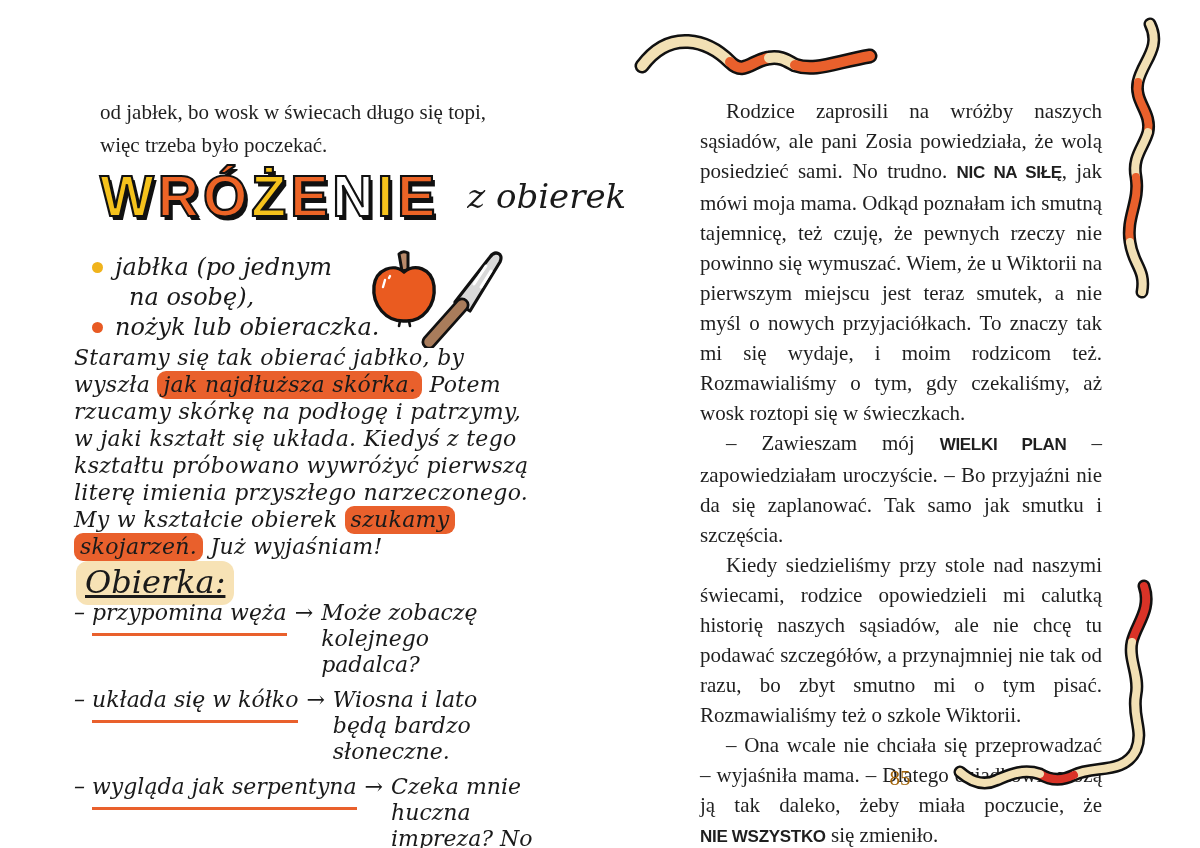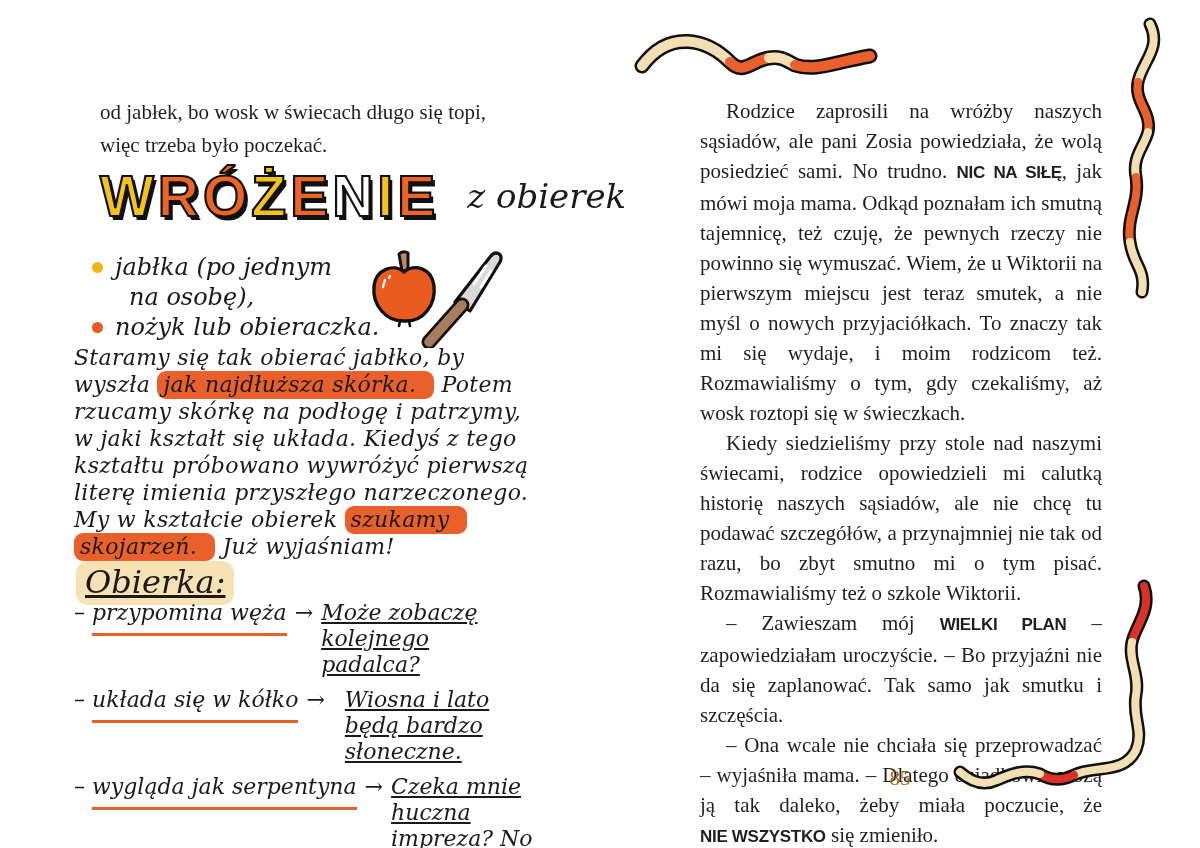--- a/index.html
+++ b/index.html
@@ -22,33 +22,33 @@
   .ingredients { position:absolute; left:92px; top:252px; font-size:24px; line-height:30px; }
   .ing-row { display:flex; align-items:flex-start; }
   .dot { display:inline-block; width:11px; height:11px; border-radius:50%; margin:10px 12px 0 0; flex:none; }
   .dot.b-yellow { background:#F0B31C; }
   .dot.b-orange { background:#E85A23; }
   .ing-lines .l2 { padding-left:14px; }
 
   .apple-knife { position:absolute; left:362px; top:244px; }
 
   .hw-par { position:absolute; left:74px; top:344px; width:468px; font-size:22px; line-height:27px; letter-spacing:0.3px; }
-  .hl { background:#E9602C; padding:1px 18px 2px 6px; border-radius:9px;
+  .hl { background:#E9602C; padding:1px 6px 2px 6px; border-radius:9px;
         -webkit-box-decoration-break:clone; box-decoration-break:clone; }
 
   .peel-heading { position:absolute; left:76px; top:563px; font-size:32px;text-decoration:underline; }
   .peel-heading span { background:#F7E2B5; border-radius:12px; padding:2px 9px 4px 9px; }
 
   .assoc { position:absolute; left:74px; top:600px; width:480px; font-size:22px; line-height:26px; }
   .assoc-item { display:flex; align-items:flex-start; margin-bottom:9px; }
   .assoc-dash { margin-right:7px; flex:none; }
   .cond { border-bottom:3px solid #E9602C; padding-bottom:7px; white-space:nowrap; flex:none; }
   .arrow-glyph { margin:0 8px; flex:none; font-style:normal; }
-  .result { display:block;text-decoration:underline; }
-  .r1 { width:210px; } .r2 { width:160px;margin-left:12px; } .r3 { width:218px; }
+  .result { display:block; }
+  .r1 { width:210px; } .r2 { width:160px; } .r3 { width:218px; }
 
   
   .story { position:absolute; left:700px; top:96px; width:402px; text-align:justify; }
   .story p { text-indent:26px; }
   .shout { font-family:"Liberation Sans", sans-serif; font-weight:700; font-size:17px; letter-spacing:-0.3px; white-space:nowrap; }
 
   .page-num { position:absolute; left:870px; top:766px; width:60px; text-align:center;
               font-family:"Liberation Serif", serif; font-size:21px; color:#a16207; }
 
   
@@ -126,22 +126,22 @@
         <span class="cond">wygląda jak serpentyna</span>
         <span class="arrow-glyph">→</span>
         <span class="result r3">Czeka mnie huczna impreza? No tak, wesele Jurka!</span>
       </div>
     </div>
   </div>
 
   <div>
     <div class="story book-serif">
       <p><span>Rodzice zaprosili na wróżby naszych sąsiadów, ale pani Zosia powiedziała, że wolą posiedzieć sami. No trudno. </span><span class="shout">NIC NA SIŁĘ</span><span>, jak mówi moja mama. Odkąd poznałam ich smutną tajemnicę, też czuję, że pewnych rzeczy nie powinno się wymuszać. Wiem, że u Wiktorii na pierwszym miejscu jest teraz smutek, a nie myśl o nowych przyjaciółkach. To znaczy tak mi się wydaje, i moim rodzicom też. Rozmawialiśmy o tym, gdy czekaliśmy, aż wosk roztopi się w świeczkach.</span></p>
+      <p><span>– Zawieszam mój </span><span class="shout">WIELKI PLAN</span><span> – zapowiedziałam uroczyście. – Bo przyjaźni nie da się zaplanować. Tak samo jak smutku i szczęścia.</span></p>
       <p><span>Kiedy siedzieliśmy przy stole nad naszymi świecami, rodzice opowiedzieli mi calutką historię naszych sąsiadów, ale nie chcę tu podawać szczegółów, a przynajmniej nie tak od razu, bo zbyt smutno mi o tym pisać. Rozmawialiśmy też o szkole Wiktorii.</span></p>
-      <p><span>– Zawieszam mój </span><span class="shout">WIELKI PLAN</span><span> – zapowiedziałam uroczyście. – Bo przyjaźni nie da się zaplanować. Tak samo jak smutku i szczęścia.</span></p>
       <p><span>– Ona wcale nie chciała się przeprowadzać – wyjaśniła mama. – Dlatego dziadkowie wożą ją tak daleko, żeby miała poczucie, że </span><span class="shout">NIE WSZYSTKO</span><span> się zmieniło.</span></p>
     </div>
     <div class="page-num">85</div>
   </div>
 
   <svg class="ribbon ribbon-top-middle" width="250" height="78" viewBox="0 0 250 78">
     <path d="M10,46 C38,8 76,20 98,42 C112,56 120,40 137,38 C149,36 155,41 163,45 C183,52 203,42 238,36" fill="none" stroke="#111" stroke-width="15" stroke-linecap="round"></path>
     <path d="M10,46 C38,8 76,20 98,42" fill="none" stroke="#F2E0B4" stroke-width="10" stroke-linecap="round"></path>
     <path d="M98,42 C112,56 120,40 137,38" fill="none" stroke="#E9602C" stroke-width="10" stroke-linecap="round"></path>
     <path d="M137,38 C149,36 155,41 163,45" fill="none" stroke="#F2E0B4" stroke-width="10" stroke-linecap="round"></path>

